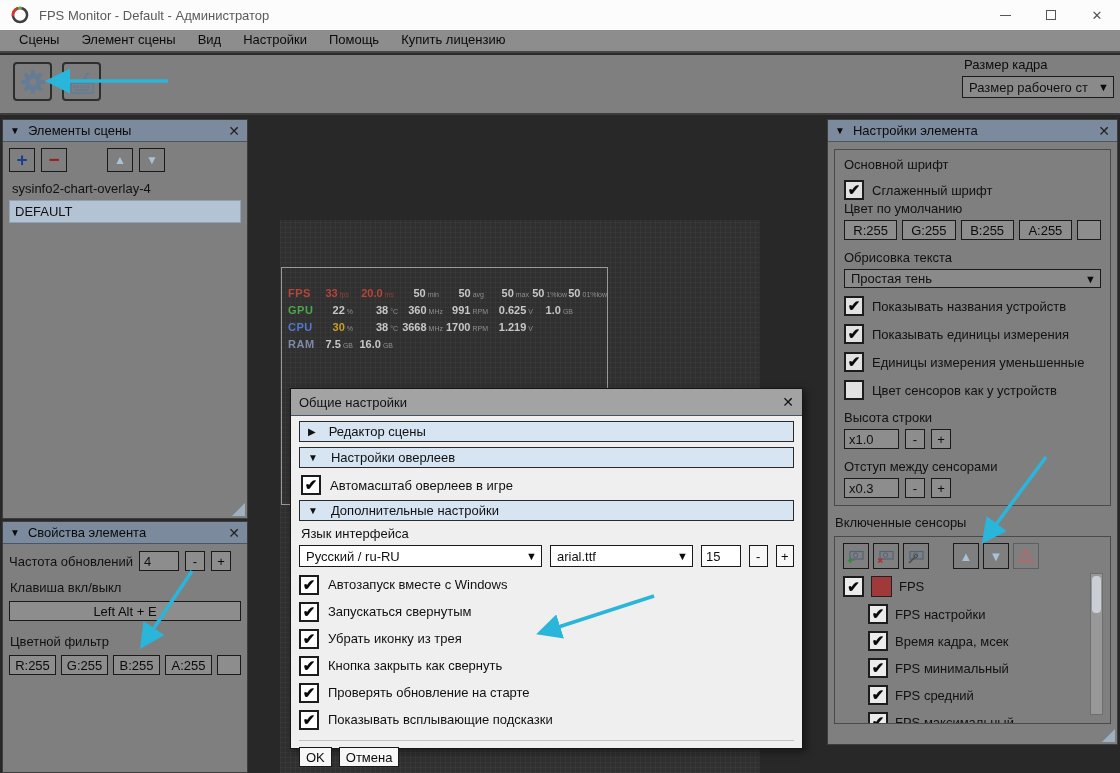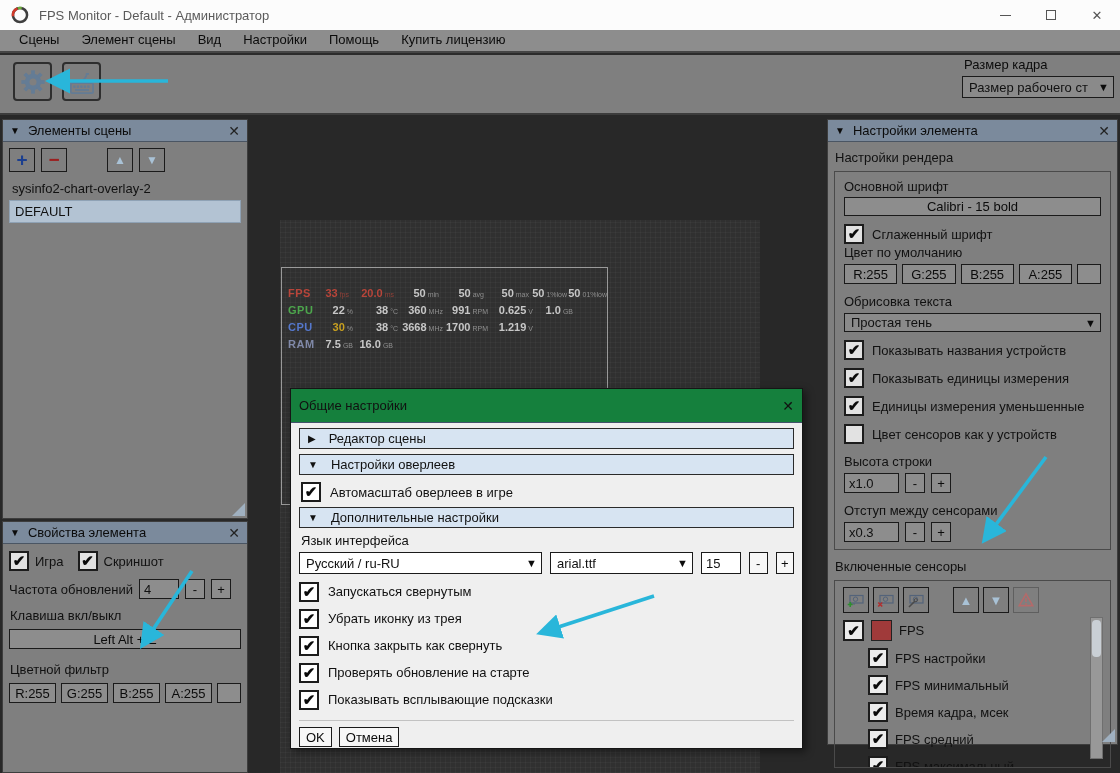--- a/index.html
+++ b/index.html
@@ -102,21 +102,21 @@
   .sicon.noborder { border-color:#5f5f5f; }
   .srow { display:flex; align-items:center; gap:7px; margin-top:7px; }
   .srow.sub { margin-left:25px; }
   .swatch-red { width:21px; height:21px; background:#a03a3a; border:1px solid #222; }
   .sbar { position:absolute; right:7px; top:36px; width:13px; height:142px; background:#989898; border:1px solid #6f6f6f; }
   .sthumb { position:absolute; left:1px; top:2px; width:9px; height:37px; background:#c9cfd5; border-radius:4px; }
 
   
   .dialog { position:absolute; left:290px; top:388px; width:513px; height:361px; background:#efefef;
             border:1px solid #151515; box-shadow:3px 3px 8px rgba(0,0,0,.45); }
-  .dtitle { height:34px; background:#15803d; display:flex; align-items:center; padding:0 8px; border-bottom:1px solid #42526a; }
+  .dtitle { height:27px; background:#a3a3a3; display:flex; align-items:center; padding:0 8px; border-bottom:1px solid #42526a; }
   .dtitle .ttl { flex:1; }
   .dbody { padding:5px 8px; }
   .secbar { height:21px; background:#d7e4f2; border:1px solid #2a2a2a; display:flex; align-items:center;
             padding:0 8px; margin-bottom:5px; }
   .secbar .tri { font-size:10px; margin-right:13px; }
   .dcbrow { display:flex; align-items:center; gap:9px; height:27px; }
   .dcbrow.pad { margin:0 0 3px 2px; height:24px; }
   .dlg-lab { margin:4px 0 4px 2px; }
   .langrow { display:flex; gap:8px; margin-bottom:4px; }
   .dsep { border-top:1px solid #c2c2c2; margin:7px 0 6px; }
@@ -306,40 +306,33 @@
     <span class="x">✕</span>
   </div>
   <div class="body">
     <div class="row">
       <span class="tb-sm" style="color:#1c3f8f;font-size:19px;">+</span>
       <span class="tb-sm" style="color:#9c1f1f;font-size:19px;">−</span>
       <span style="width:28px;"></span>
       <span class="tb-sm" style="color:#a9c2d6;font-size:12px;">▲</span>
       <span class="tb-sm" style="color:#a9c2d6;font-size:12px;">▼</span>
     </div>
-    <div class="listname">sysinfo2-chart-overlay-2</div>
+    <div class="listname">sysinfo2-chart-overlay-4</div>
     <div class="sel-item">DEFAULT</div>
   </div>
   <div class="grip"></div>
 </div>
 
 <div class="panel p-props">
   <div class="phead">
     <span class="tri">▼</span>
     <span class="ttl">Свойства элемента</span>
     <span class="x">✕</span>
   </div>
   <div class="body">
-    <div class="row" style="margin-bottom:8px;">
-      <span class="cb on" style="background:#e2e2e2;"></span>
-      <span>Игра</span>
-      <span style="width:2px;"></span>
-      <span class="cb on" style="background:#e2e2e2;"></span>
-      <span>Скриншот</span>
-    </div>
     <div class="row" style="margin-bottom:9px;">
       <span>Частота обновлений</span>
       <span class="field" style="width:40px;">4</span>
       <span class="btn sq">-</span>
       <span class="btn sq">+</span>
     </div>
     <div class="lab">Клавиша вкл/выкл</div>
     <div class="btn" style="width:100%;height:20px;margin-bottom:10px;">Left Alt + E</div>
     <div class="lab">Цветной фильтр</div>
     <div class="rgba">
@@ -352,24 +345,22 @@
   </div>
 </div>
 
 <div class="panel p-elem">
   <div class="phead">
     <span class="tri">▼</span>
     <span class="ttl">Настройки элемента</span>
     <span class="x">✕</span>
   </div>
   <div class="body">
-    <div class="lab">Настройки рендера</div>
     <div class="gbox g-render">
       <div>Основной шрифт</div>
-      <div class="btn wide mt3">Calibri - 15 bold</div>
       <div class="cbrow mt8">
         <span class="cb on" style="background:#e2e2e2;"></span>
         <span>Сглаженный шрифт</span>
       </div>
       <div class="mt9">Цвет по умолчанию</div>
       <div class="rgba mt4">
         <span class="btn">R:255</span>
         <span class="btn">G:255</span>
         <span class="btn">B:255</span>
         <span class="btn">A:255</span>
@@ -452,25 +443,25 @@
         <span class="cb on" style="background:#ececec;width:21px;height:21px;min-width:21px;"></span>
         <span class="swatch-red"></span>
         <span>FPS</span>
       </div>
       <div class="srow sub">
         <span class="cb on"></span>
         <span>FPS настройки</span>
       </div>
       <div class="srow sub">
         <span class="cb on"></span>
-        <span>FPS минимальный</span>
+        <span>Время кадра, мсек</span>
       </div>
       <div class="srow sub">
         <span class="cb on"></span>
-        <span>Время кадра, мсек</span>
+        <span>FPS минимальный</span>
       </div>
       <div class="srow sub">
         <span class="cb on"></span>
         <span>FPS средний</span>
       </div>
       <div class="srow sub">
         <span class="cb on"></span>
         <span>FPS максимальный</span>
       </div>
       <div class="sbar">
@@ -509,20 +500,24 @@
         <span class="val">Русский / ru-RU</span>
         <span class="dd">▼</span>
       </div>
       <div class="select light" style="width:147px;">
         <span class="val">arial.ttf</span>
         <span class="dd">▼</span>
       </div>
       <span class="field light" style="width:41px;height:22px;">15</span>
       <span class="btn light" style="width:19px;height:22px;">-</span>
       <span class="btn light" style="width:19px;height:22px;">+</span>
+    </div>
+    <div class="dcbrow">
+      <span class="cb on" style="background:#fff;"></span>
+      <span>Автозапуск вместе с Windows</span>
     </div>
     <div class="dcbrow">
       <span class="cb on" style="background:#fff;"></span>
       <span>Запускаться свернутым</span>
     </div>
     <div class="dcbrow">
       <span class="cb on" style="background:#fff;"></span>
       <span>Убрать иконку из трея</span>
     </div>
     <div class="dcbrow">

